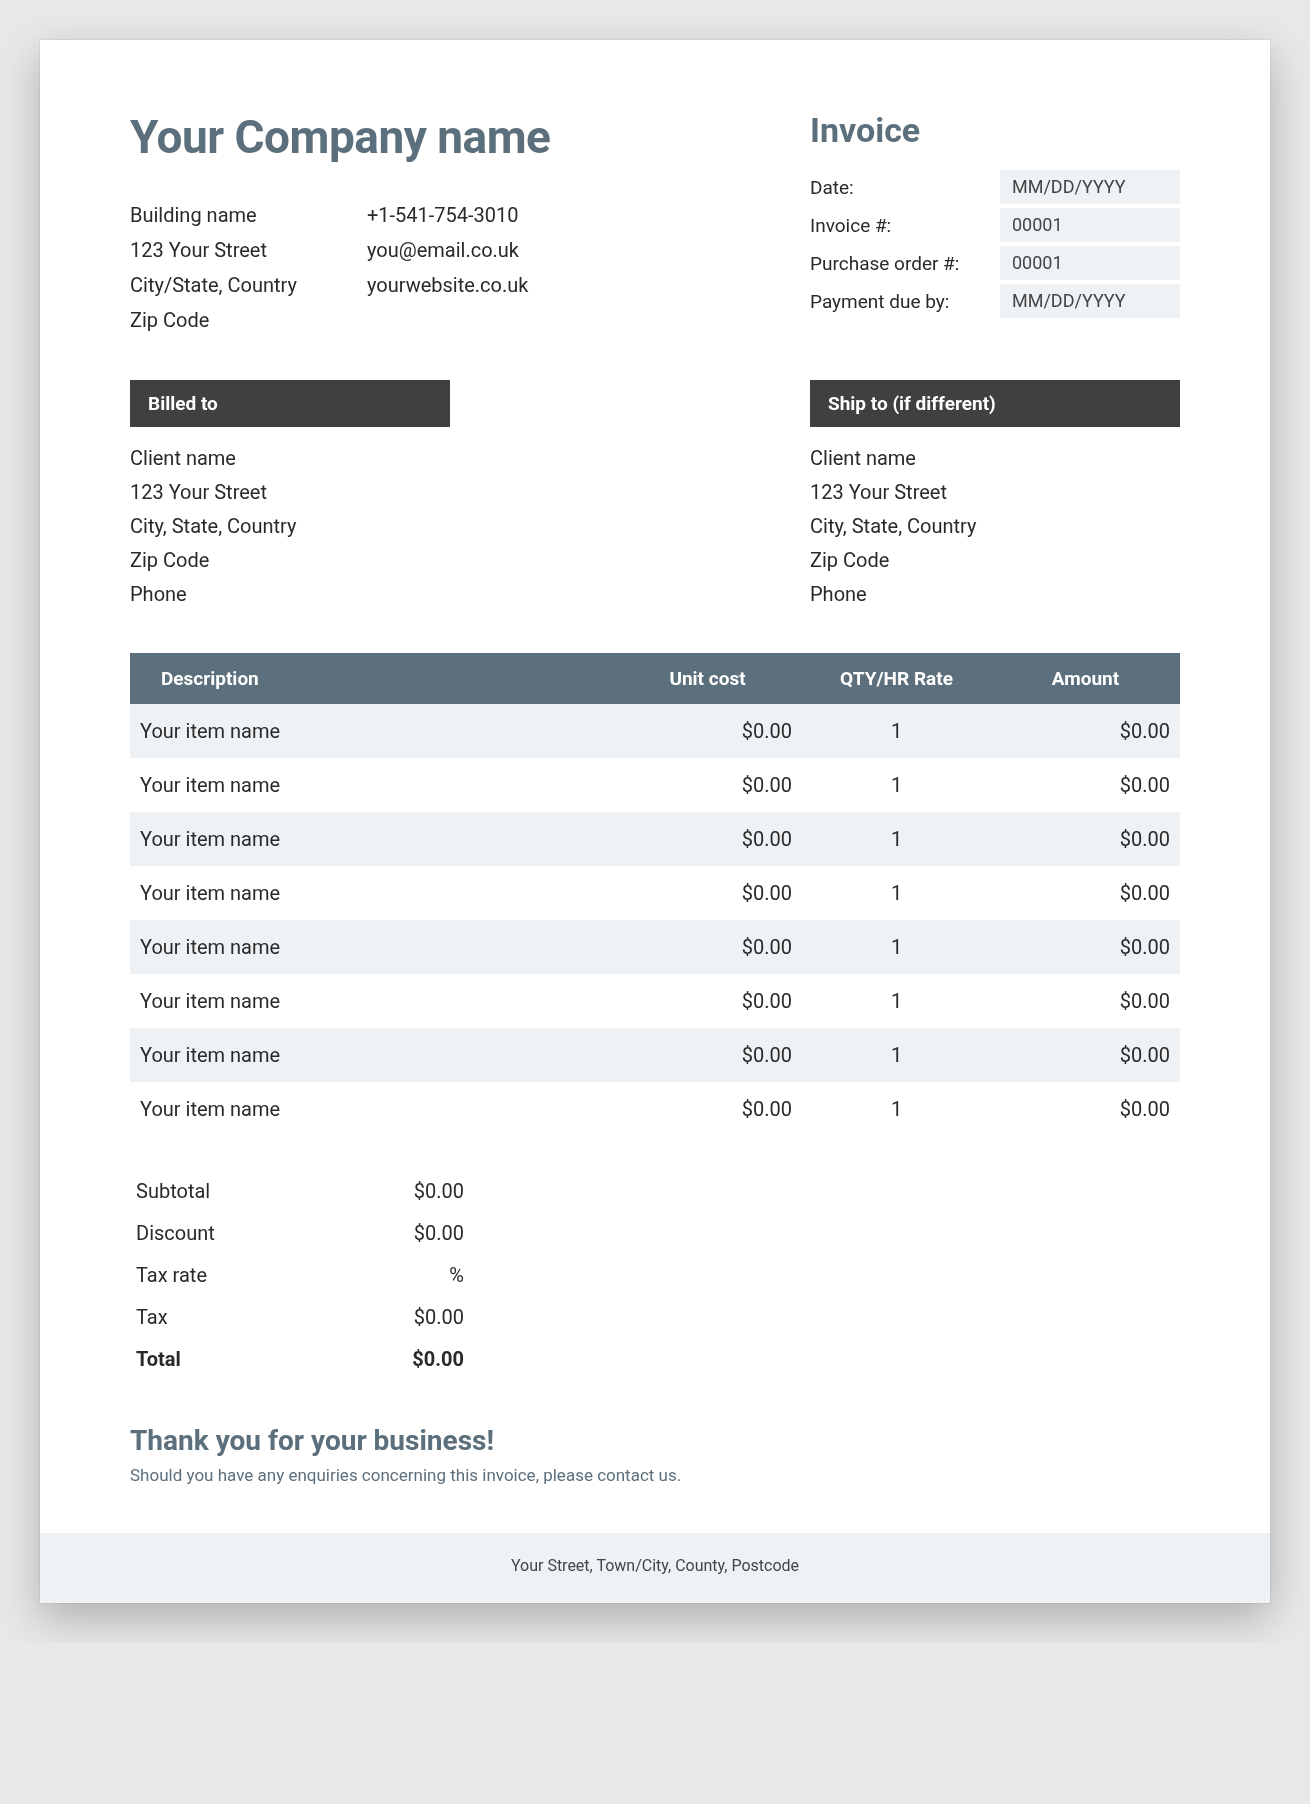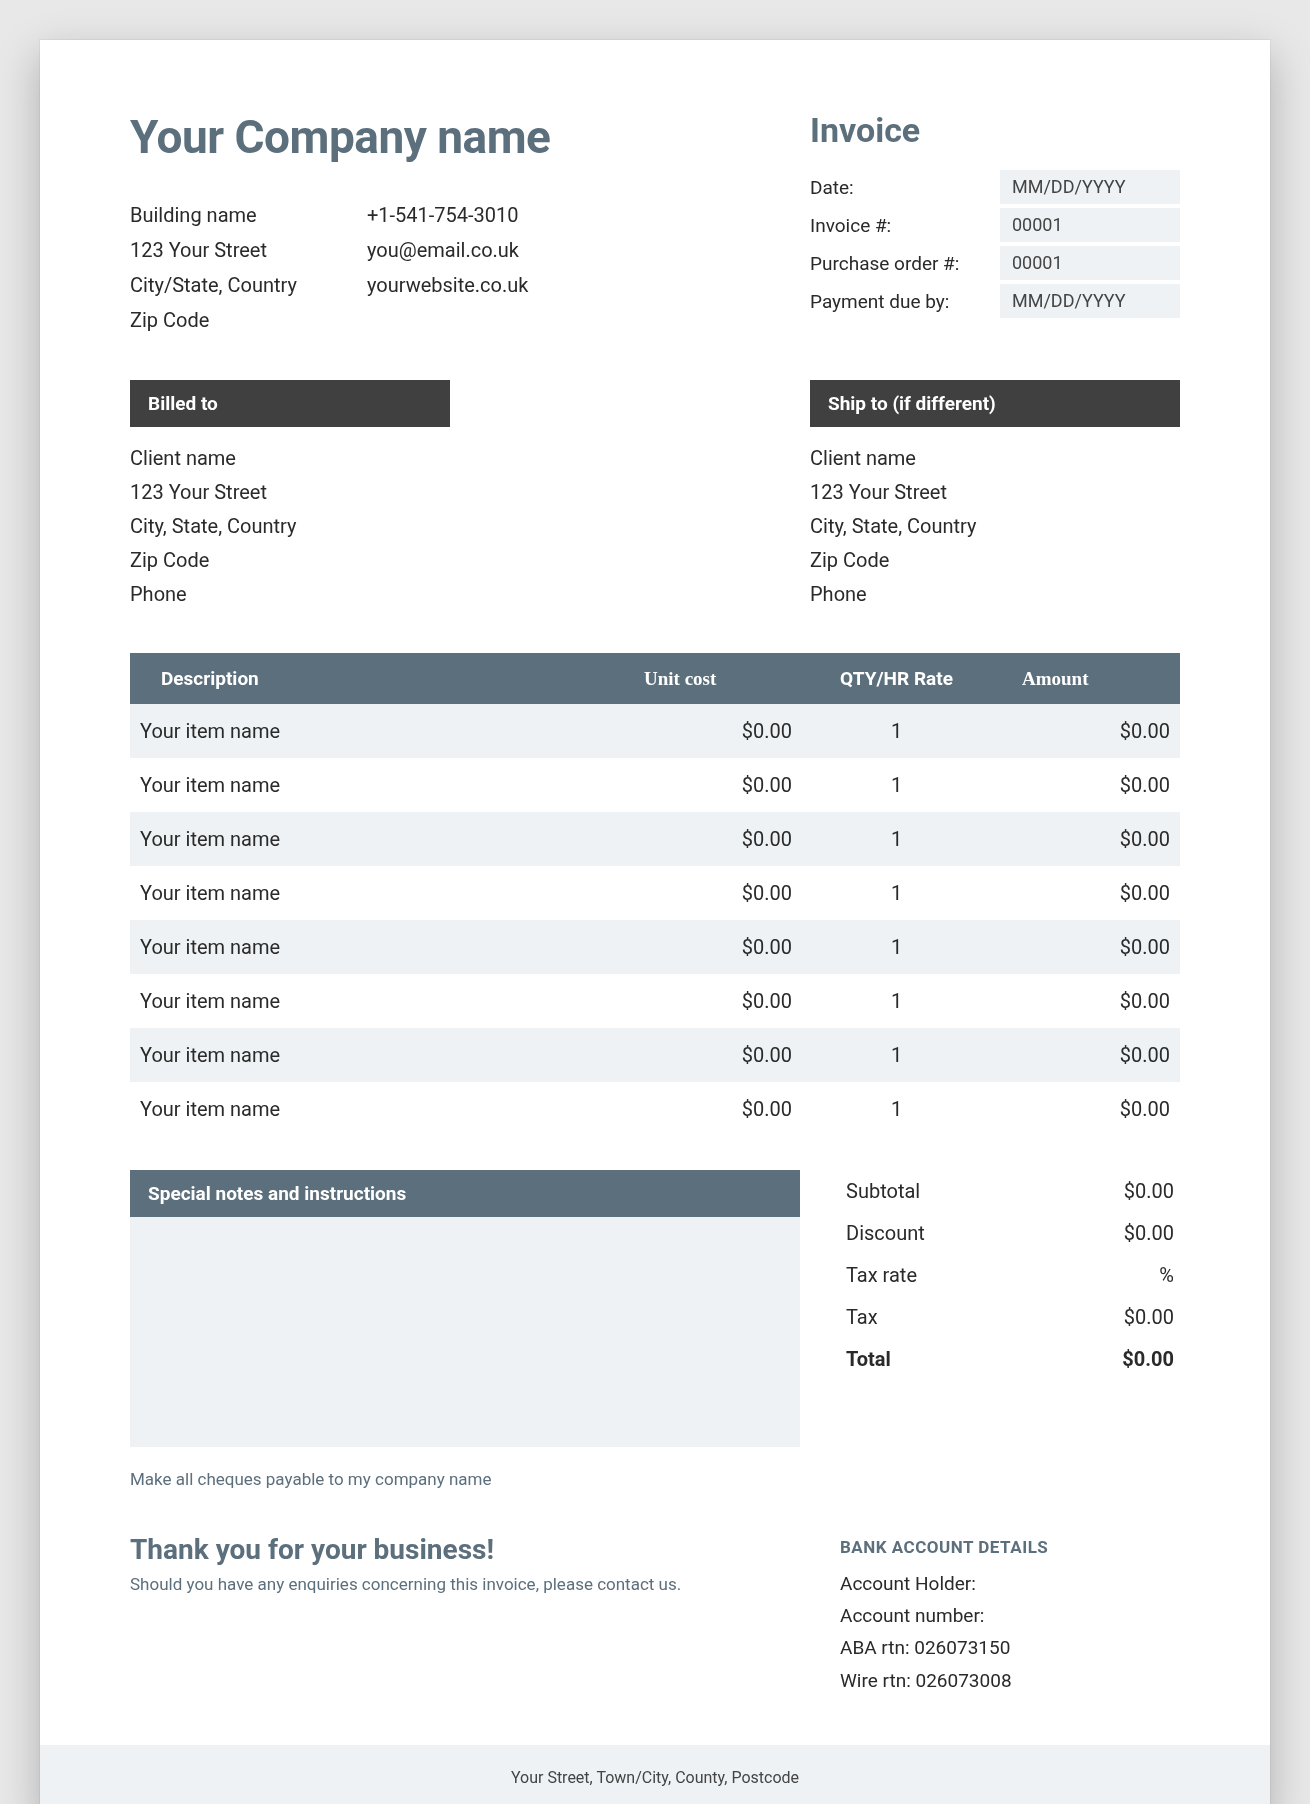--- a/index.html
+++ b/index.html
@@ -67,21 +67,21 @@
     font-size: 20px;
   }
   table.items thead th {
     background: #5c6f7c;
     color: #fff;
     font-weight: 700;
     text-align: left;
     padding: 14px 31px;
     font-size: 19px;
   }
-  table.items thead th.r { text-align: left; font-family: Liberation Serif, serif; }
+  table.items thead th.r { text-align: center; }
   table.items thead th.c { text-align: center; }
   table.items tbody td {
     padding: 15px 10px;
   }
   table.items tbody tr:nth-child(odd) { background: #eef2f5; }
   table.items tbody tr:nth-child(even) { background: #fff; }
   table.items td.r { text-align: right; }
   table.items td.c { text-align: center; }
   table.items th:nth-child(1), table.items td:nth-child(1) { width: 46%; }
   table.items th:nth-child(2), table.items td:nth-child(2) { width: 18%; }
@@ -251,25 +251,20 @@
         <tr>
           <td>Your item name</td>
           <td class="r">$0.00</td>
           <td class="c">1</td>
           <td class="r">$0.00</td>
         </tr>
       </tbody>
   </table>
 
   <div class="below">
-    <div class="notes-col">
-      <div class="notes-head">Special notes and instructions</div>
-      <div class="notes-body"></div>
-      <div class="cheque-line">Make all cheques payable to my company name</div>
-    </div>
     <div class="totals-col">
       <div id="totals-rows">
           <div class="tot-row">
             <span>Subtotal</span>
             <span>$0.00</span>
           </div>
           <div class="tot-row">
             <span>Discount</span>
             <span>$0.00</span>
           </div>
@@ -287,29 +282,20 @@
         <span>$0.00</span>
       </div>
     </div>
   </div>
 
   <div class="thanks-row">
     <div class="thanks-col">
       <div class="thanks">Thank you for your business!</div>
       <div class="enq">Should you have any enquiries concerning this invoice, please contact us.</div>
     </div>
-    <div class="bank-col">
-      <div class="bank-head">BANK ACCOUNT DETAILS</div>
-      <div id="bank-lines">
-          <div>Account Holder:</div>
-          <div>Account number:</div>
-          <div>ABA rtn: 026073150</div>
-          <div>Wire rtn: 026073008</div>
-        </div>
-    </div>
   </div>
 
   <div class="footer">
     <div>Your Street, Town/City, County, Postcode</div>
 
   </div>
 
 </div>
 
 </body></html>

